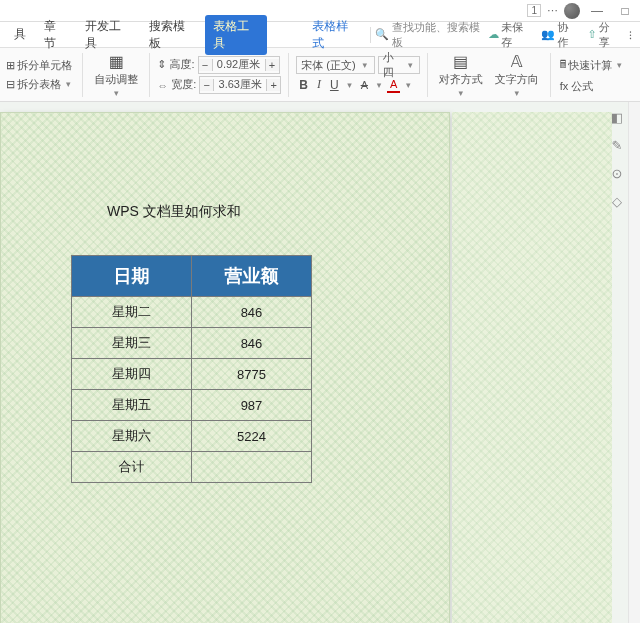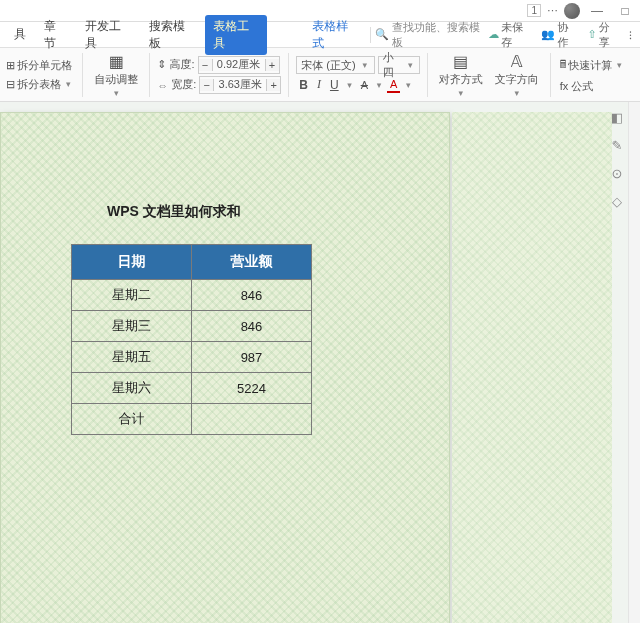--- a/index.html
+++ b/index.html
@@ -49,23 +49,23 @@
       repeating-linear-gradient(-45deg, rgba(120,180,120,0.13) 0 2px, transparent 2px 6px),
       #e8f0d8;
     border:1px solid #c8d8b8; box-shadow:2px 2px 6px rgba(0,0,0,0.15);
     padding:90px 30px 0 30px;
   }
   .pgright{position:absolute;left:452px;top:10px;width:160px;height:600px;
     background:
       repeating-linear-gradient(45deg, rgba(120,180,120,0.10) 0 2px, transparent 2px 6px),
       repeating-linear-gradient(-45deg, rgba(120,180,120,0.10) 0 2px, transparent 2px 6px),
       #eaf2dc;}
-  .doc-title{font-size:14px;font-weight:bold;color:#222;margin:0 0 23px 76px;}
+  .doc-title{font-size:14px;font-weight:normal;color:#222;margin:0 0 34px 76px;}
   table.doc{border-collapse:collapse;margin-left:40px;}
-  table.doc th{background:#2f6fa8;color:#fff;font-weight:bold;font-size:14px;padding:8px 0;border:1px solid #7a7a7a;width:120px;text-align:center;}
+  table.doc th{background:#2f6fa8;color:#fff;font-weight:bold;font-size:18px;padding:8px 0;border:1px solid #7a7a7a;width:120px;text-align:center;}
   table.doc td{border:1px solid #7a7a7a;font-size:13px;padding:6px 0;width:120px;text-align:center;color:#222;}
   
   
   .vscroll{position:absolute;right:0;top:102px;width:12px;bottom:0;background:#f4f4f4;border-left:1px solid #e4e4e4;}
   
   
   .sidecol{position:absolute;right:14px;top:108px;display:flex;flex-direction:column;gap:10px;align-items:center;}
   .sidecol div{width:18px;height:18px;color:#888;font-size:13px;display:flex;align-items:center;justify-content:center;}
 </style>
 </head>
@@ -205,20 +205,24 @@
       </tr>
       <tr>
             <td>星期二</td>
             <td>846</td>
           </tr>
       <tr>
             <td>星期三</td>
             <td>846</td>
           </tr>
       <tr>
+            <td>星期四</td>
+            <td>8775</td>
+          </tr>
+      <tr>
             <td>星期五</td>
             <td>987</td>
           </tr>
       <tr>
             <td>星期六</td>
             <td>5224</td>
           </tr>
       <tr>
             <td>合计</td>
             <td></td>

